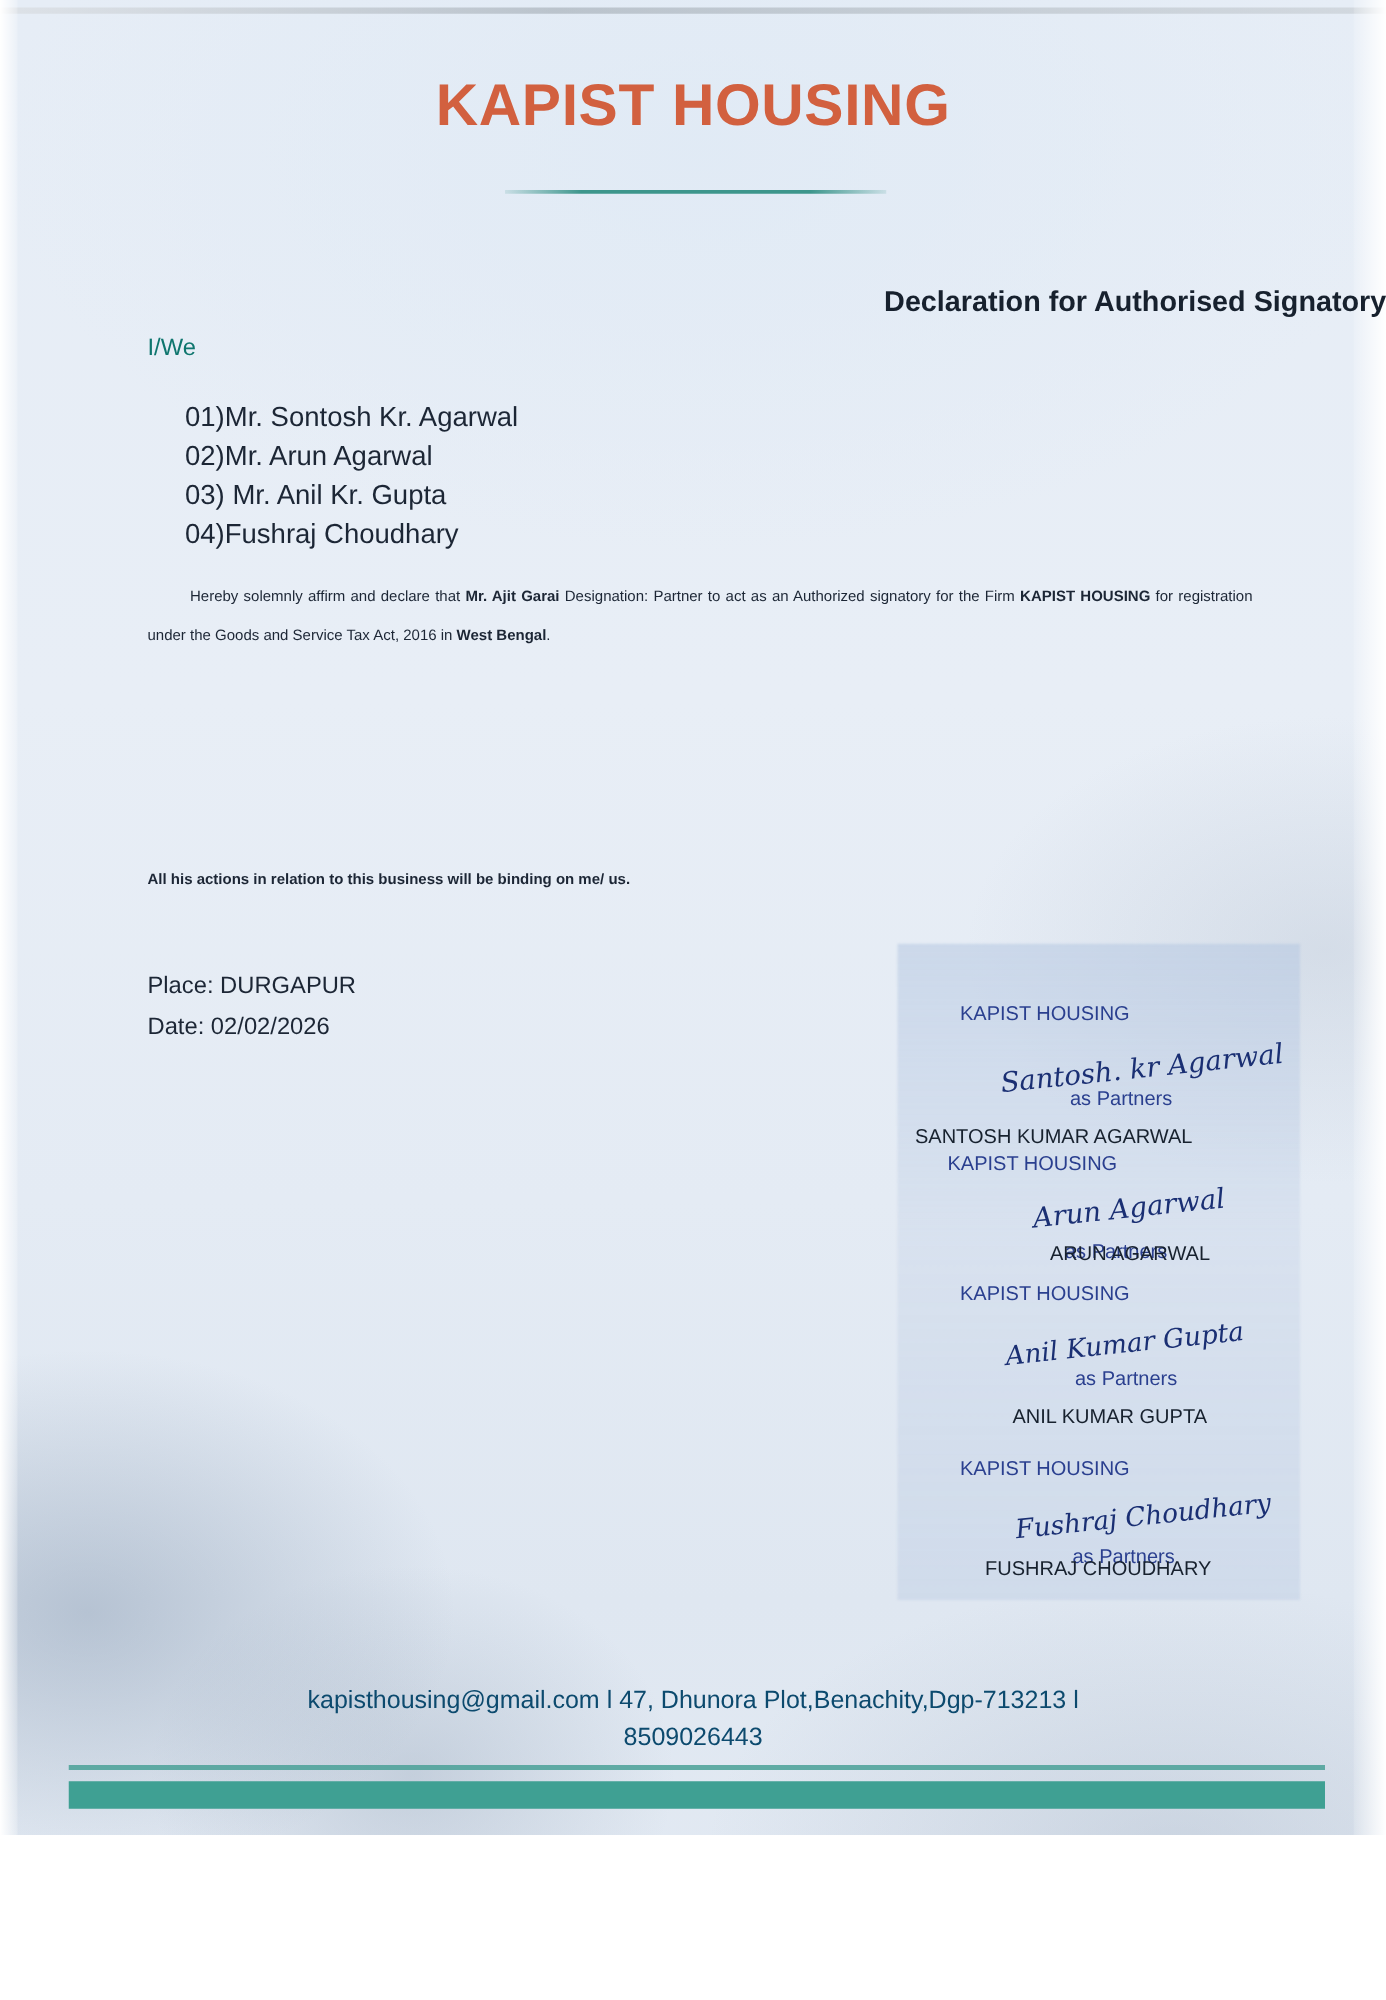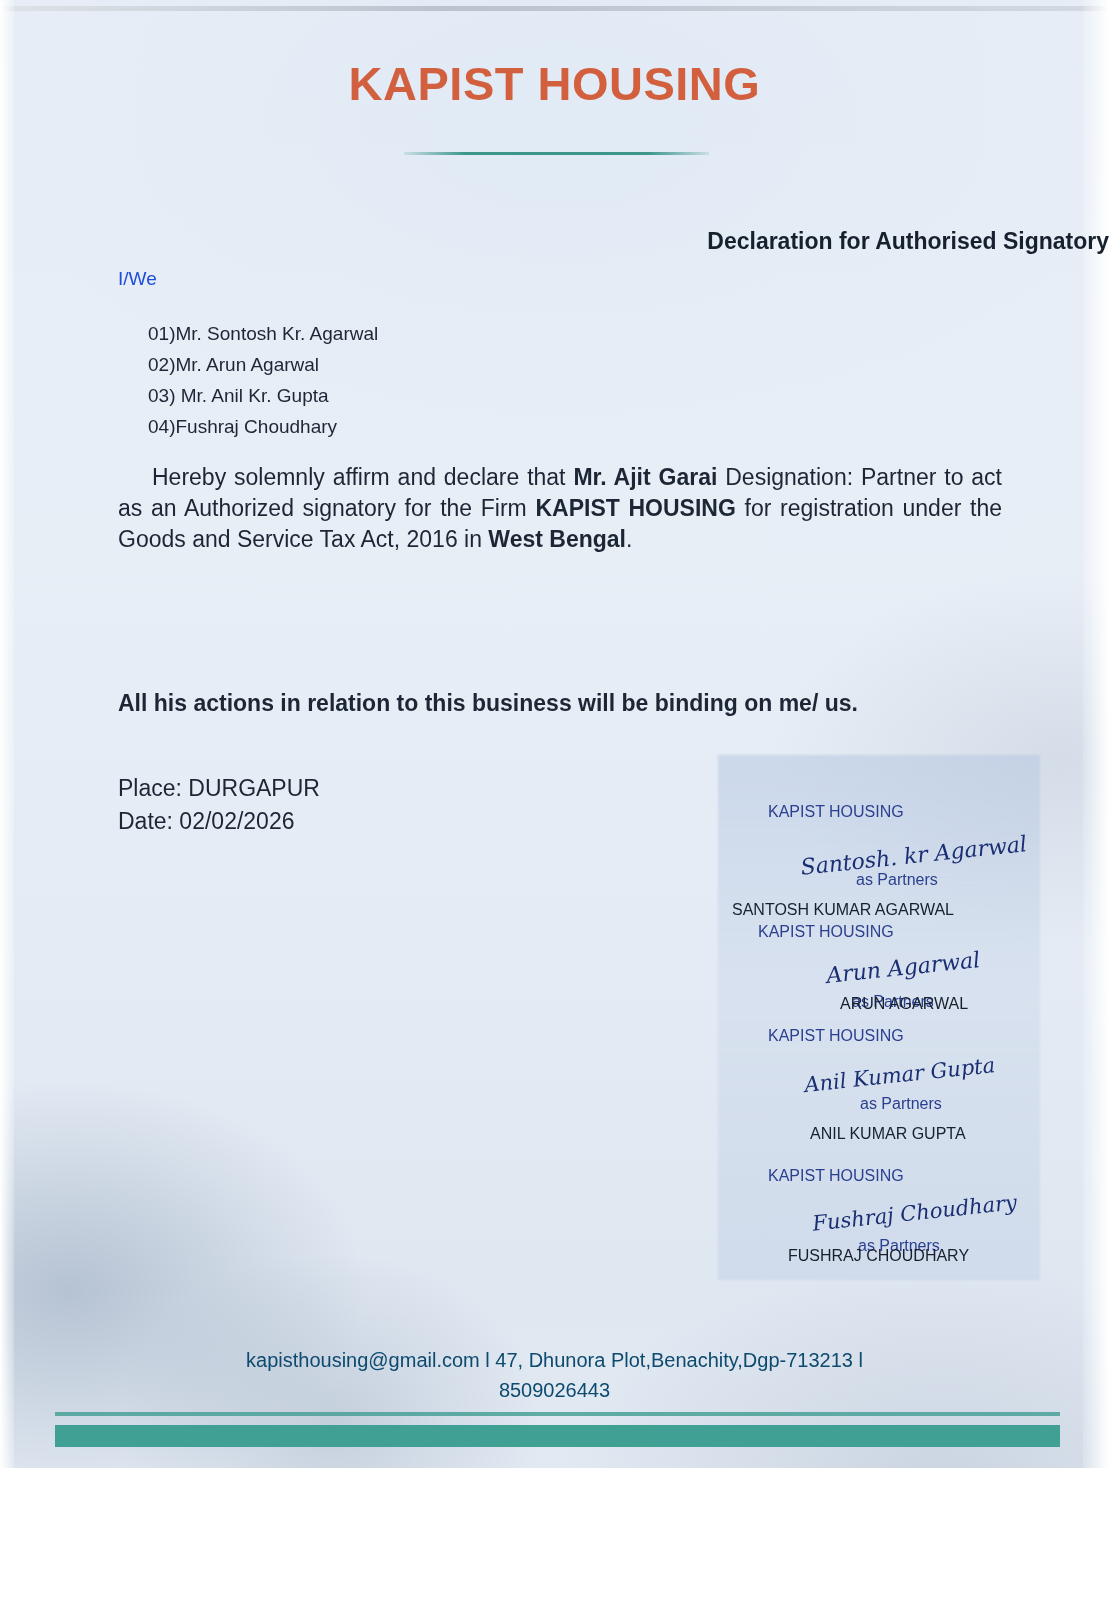--- a/index.html
+++ b/index.html
@@ -72,52 +72,52 @@
     text-align: right;
     font-size: 23px;
     font-weight: bold;
     color: #17212e;
   }
 
   .iwe {
     position: absolute;
     left: 118px; top: 268px;
     font-size: 19px;
-    color: #1d4ed8;
+    color: #0f766e;
   }
 
   .names {
     position: absolute;
     left: 148px; top: 318px;
     width: 700px;
   }
   .names .row {
-    font-size: 19px;
+    font-size: 22px;
     color: #1c2635;
     line-height: 31px;
     white-space: pre;
   }
 
   .para {
     position: absolute;
-    font-size: 23px;
+    font-size: 12px;
     line-height: 31px;
     color: #1c2635;
     text-align: justify;
     text-justify: inter-word;
   }
   .para b { font-weight: bold; }
   #para1 { left: 118px; top: 462px; width: 884px; text-indent: 34px; }
   #para2 { left: 118px; top: 576px; width: 884px; }
   #para3 { left: 118px; top: 688px; width: 884px; font-weight: bold; }
 
   .placedate {
     position: absolute;
     left: 118px; top: 772px;
-    font-size: 23px;
+    font-size: 19px;
     line-height: 33px;
     color: #1c2635;
   }
 
   
   .sig-block {
     position: absolute;
     left: 700px; top: 755px;
     width: 340px; height: 540px;
   }

